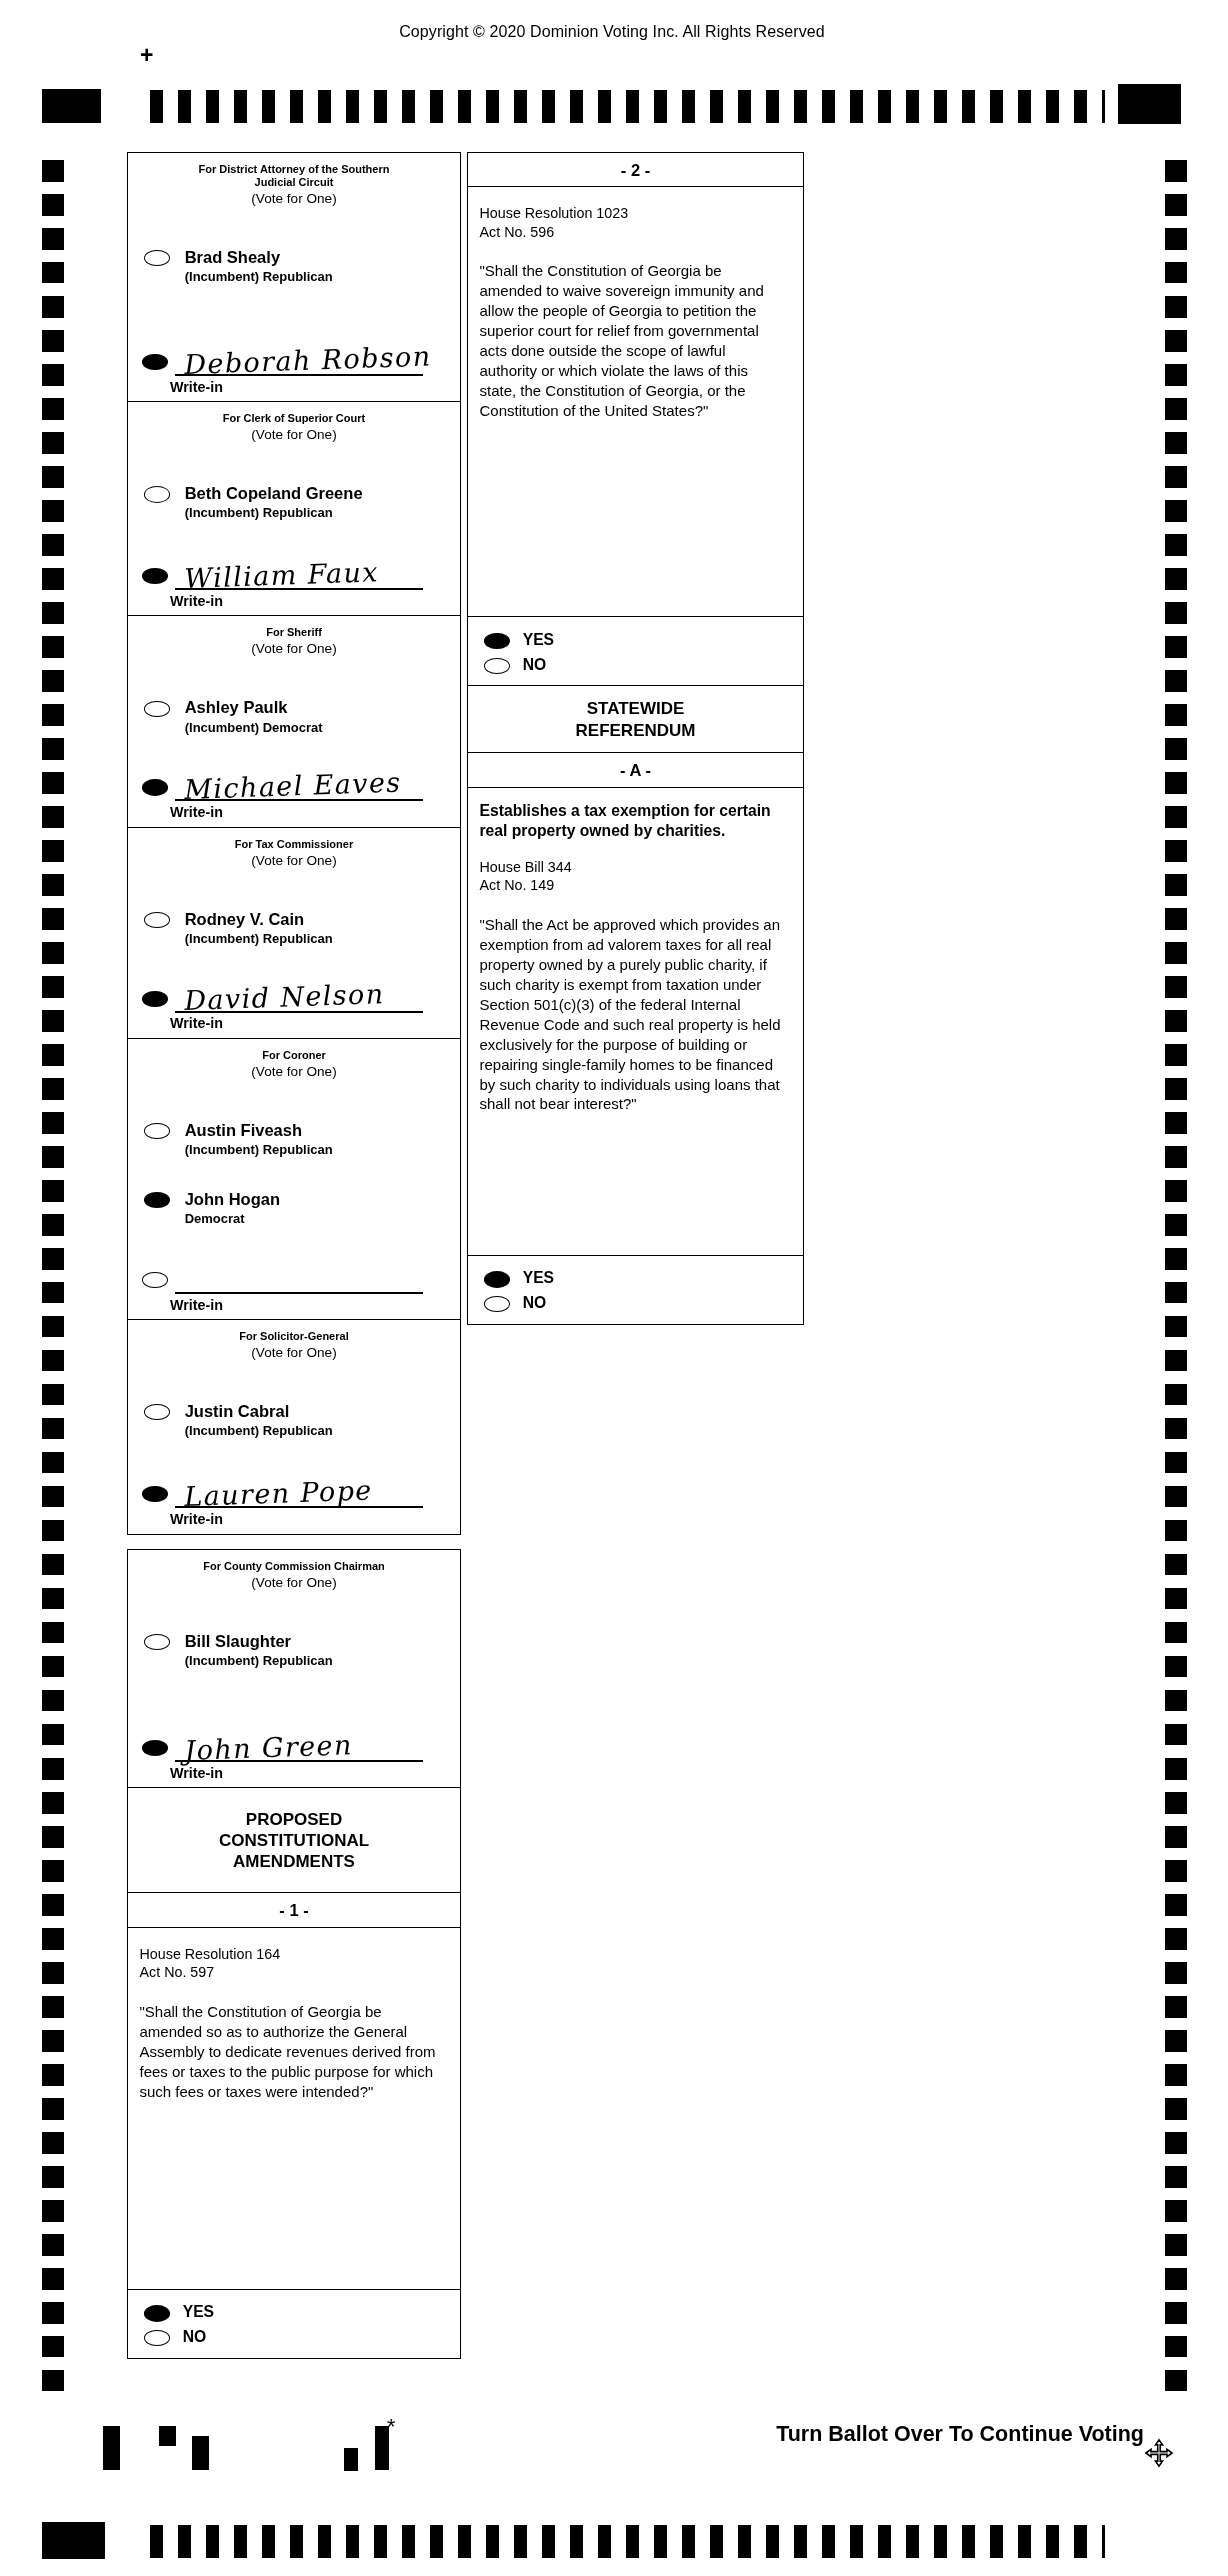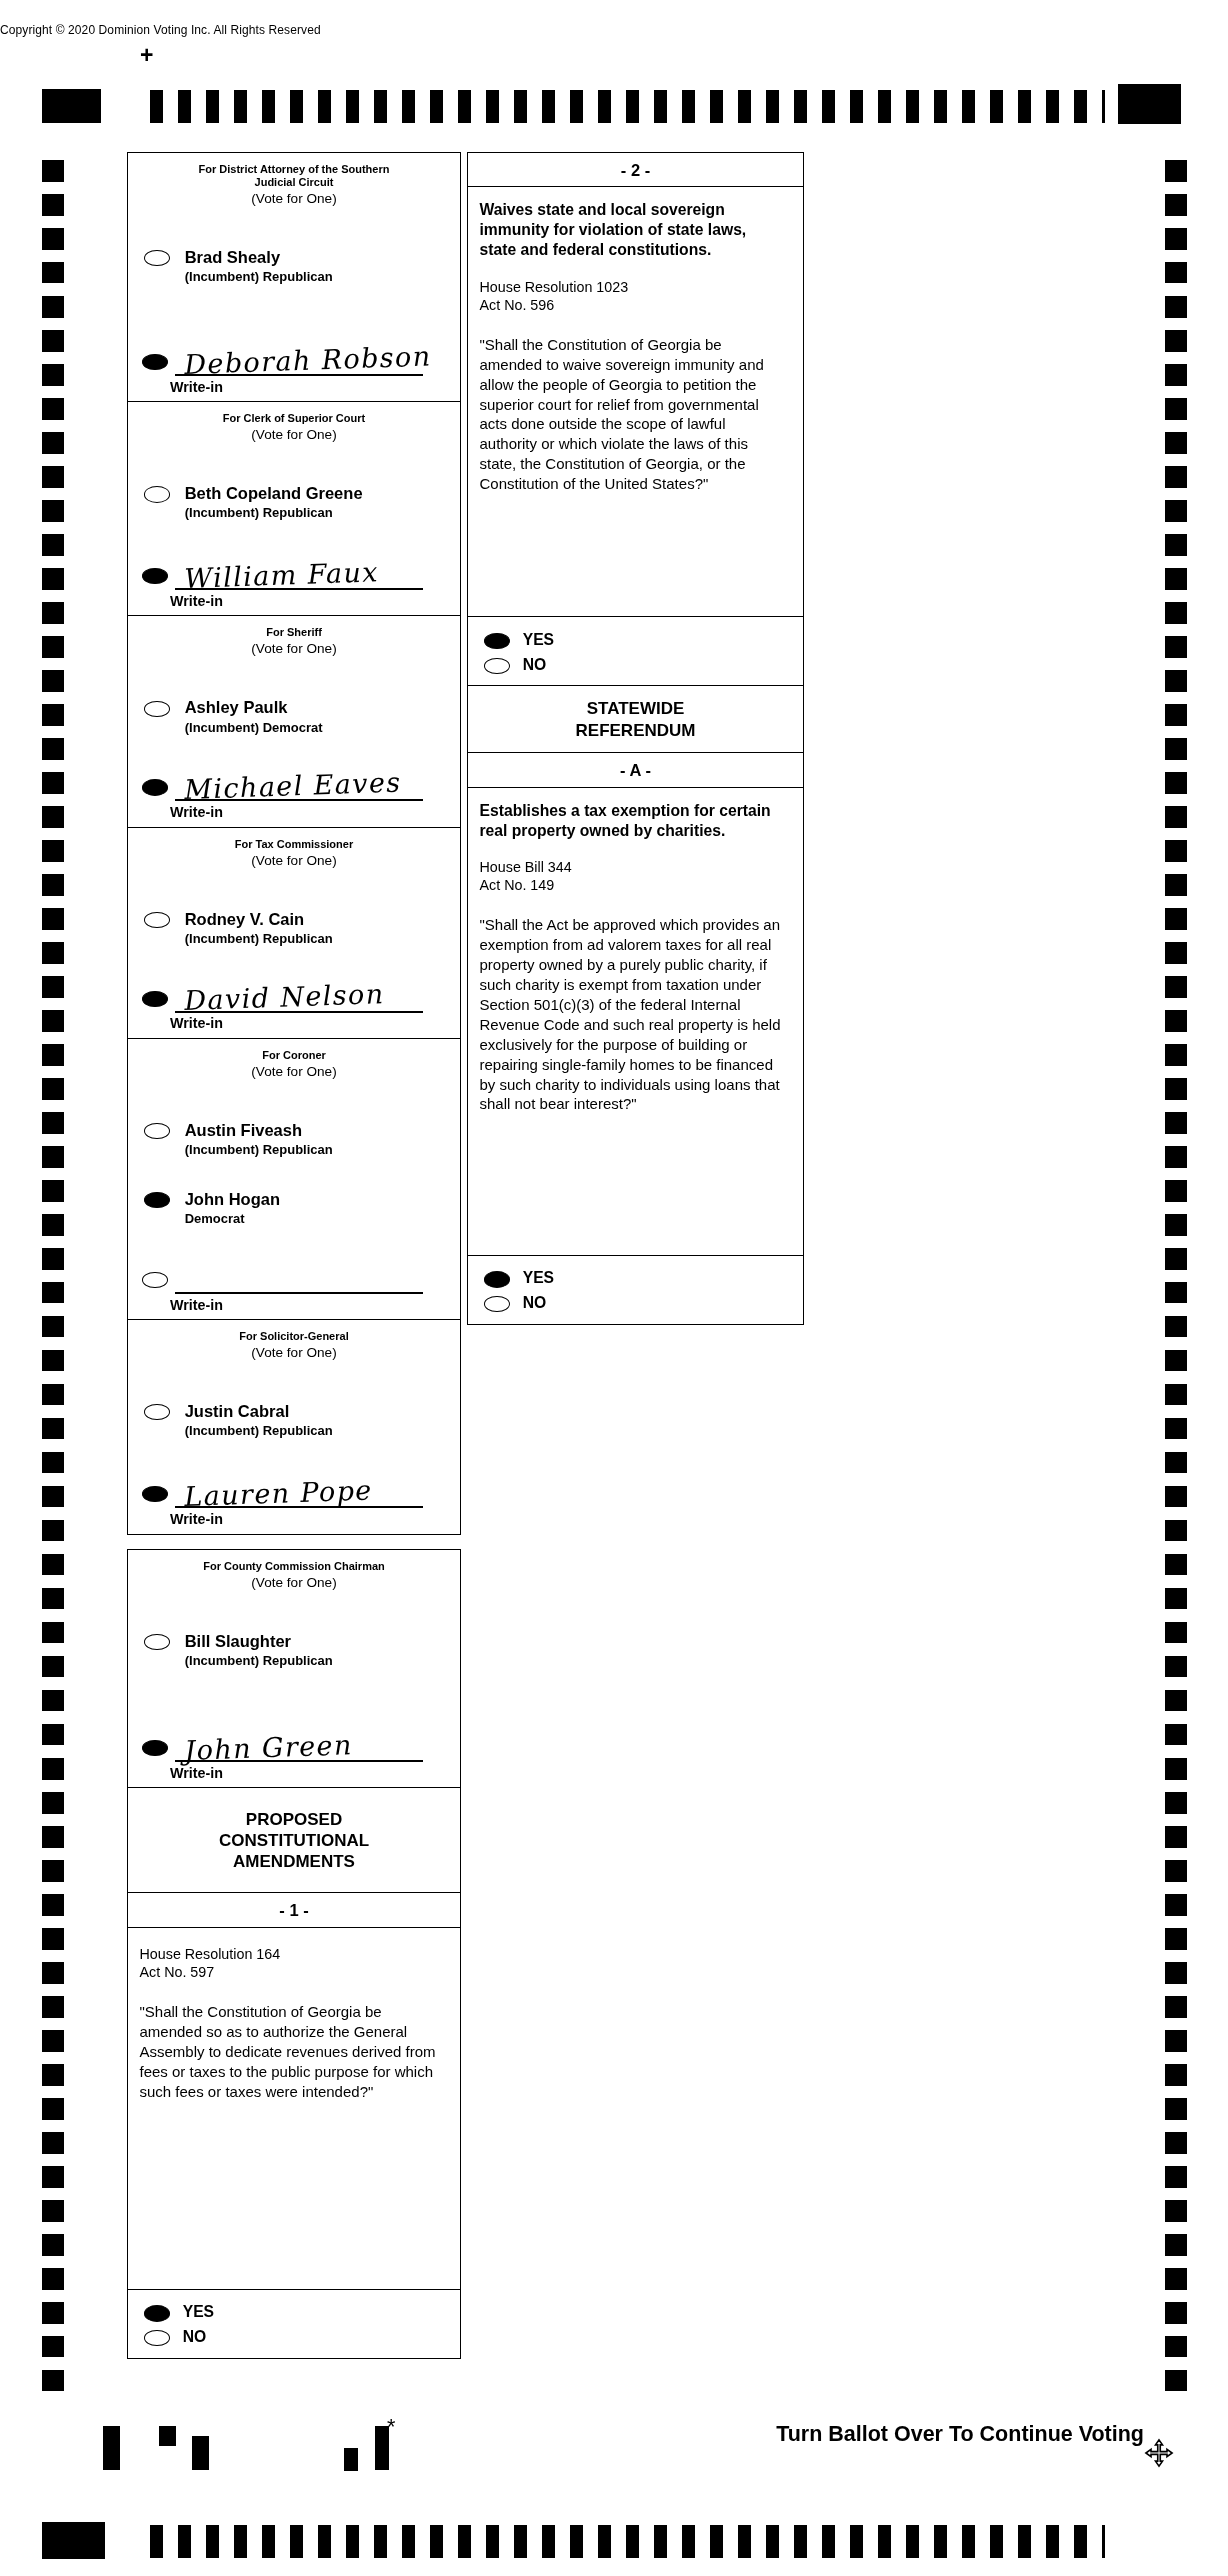--- a/index.html
+++ b/index.html
@@ -18,22 +18,22 @@
   .timing-top-bars { top:90px; }
   .timing-bottom-bars { top:2525px; }
   .timing-col {
     position:absolute; top:160px; width:21.5px; height:2243px;
     background:repeating-linear-gradient(180deg,#000 0 21.5px,transparent 21.5px 34px);
   }
   .timing-col.left { left:42px; }
   .timing-col.right { left:1165px; }
 
   
-  .copyright { position:absolute; left:0; right:4px; top:23px; 
-    font-size:12px; letter-spacing:0.1px; }
+  .copyright { position:absolute; left:0; right:4px; top:23px; text-align:center;
+    font-size:16px; letter-spacing:0.1px; }
   .plus-mark { position:absolute; left:140px; top:42px; font-size:23px; font-weight:bold; }
   .footer-instruction { position:absolute; right:84px; top:2422px;
     font-size:21.5px; font-weight:bold; }
   .move-icon { position:absolute; left:1144px; top:2438px; }
   .asterisk-mark { position:absolute; left:387px; top:2415px; font-size:21.5px; }
 
   
   .col { position:absolute; top:152px; }
   .col-left  { left:127px; width:334px; }
   .col-right { left:467px; width:337px; }
@@ -273,21 +273,20 @@
         <span class="opt-label">NO</span>
       </div>
     </div>
   </section>
 </div>
 
 <div class="col col-right">
 
   <section class="box" style="height:535px;">
     <div class="measure-number">- 2 -</div>
-    <div class="measure-summary">Waives state and local sovereign immunity for violation of state laws, state and federal constitutions.</div>
     <div class="measure-ref">
       <div>House Resolution 1023</div>
       <div>Act No. 596</div>
     </div>
     <div class="measure-question">"Shall the Constitution of Georgia be amended to waive sovereign immunity and allow the people of Georgia to petition the superior court for relief from governmental acts done outside the scope of lawful authority or which violate the laws of this state, the Constitution of Georgia, or the Constitution of the United States?"</div>
     <div class="options">
       <div class="opt-row">
         <span class="bubble filled"></span>
         <span class="opt-label">YES</span>
       </div>

